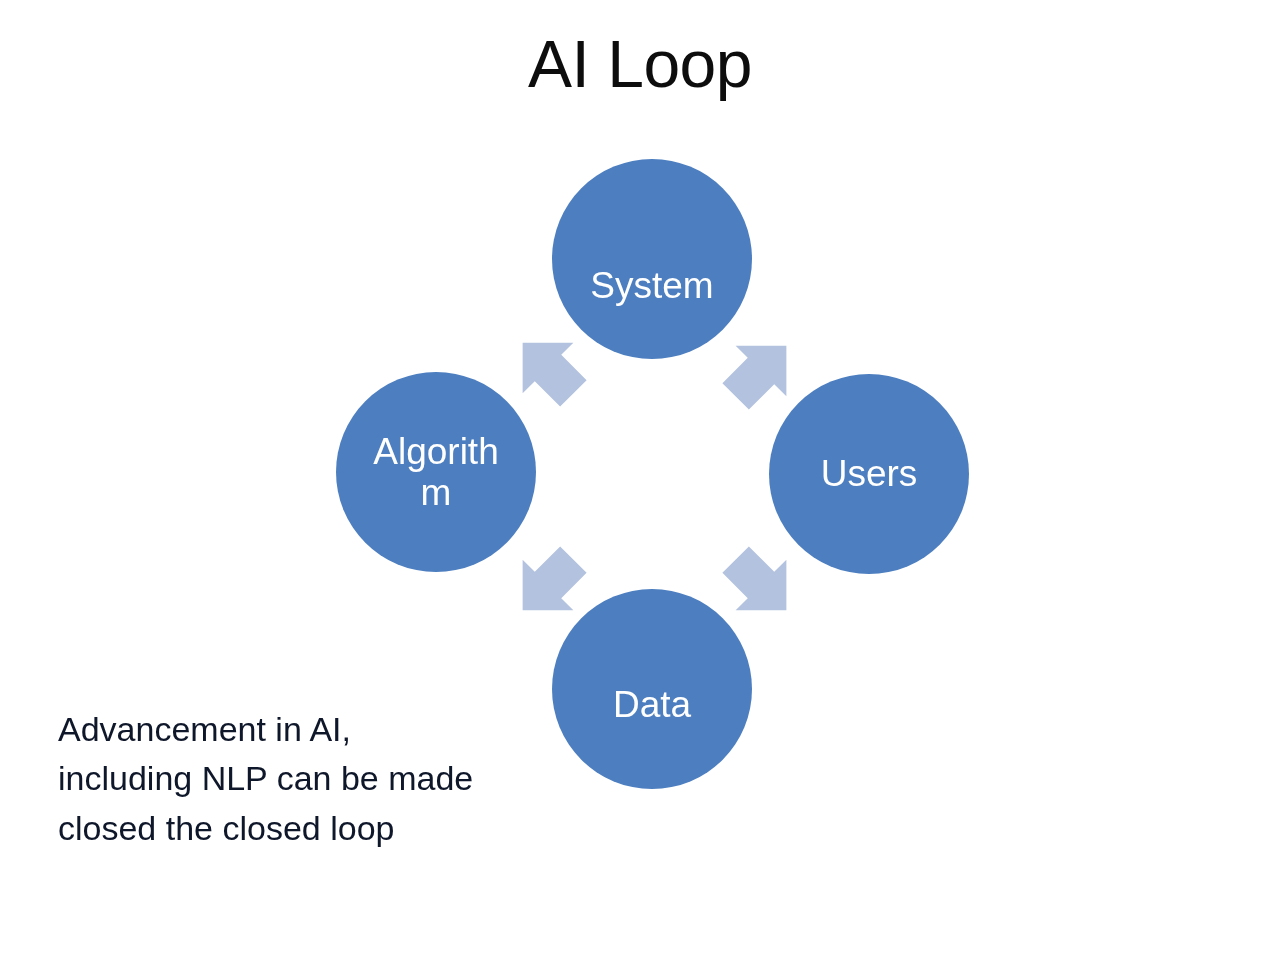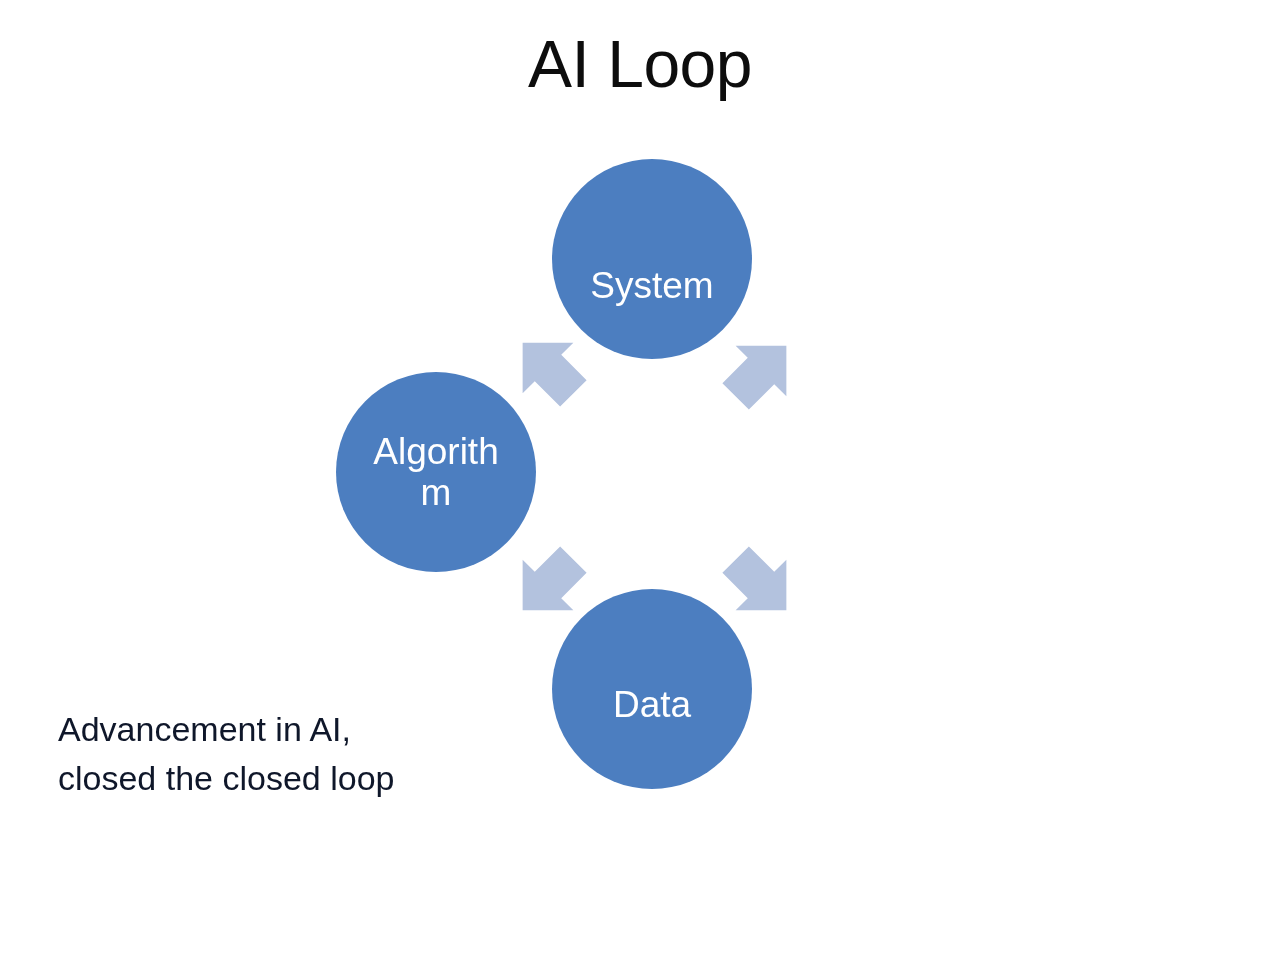--- a/index.html
+++ b/index.html
@@ -135,29 +135,33 @@
     <div class="cycle-arrow" id="arrow-data-to-algorithm">
       <svg viewBox="0 0 100 100" xmlns="http://www.w3.org/2000/svg" aria-hidden="true">
         <polygon points="50,4 96,50 74,50 74,96 26,96 26,50 4,50" fill="#B3C2DE"></polygon>
       </svg>
     </div>
 
     <div class="node-circle" id="node-system" style="background: rgb(76, 126, 192);">
       <span class="node-label" style="color: rgb(255, 255, 255);">System</span>
     </div>
 
+    <div class="node-circle" id="node-users" style="background: rgb(76, 126, 192);">
+      <span class="node-label" style="color: rgb(255, 255, 255);">Users</span>
+    </div>
 
     <div class="node-circle" id="node-data" style="background: rgb(76, 126, 192);">
       <span class="node-label" style="color: rgb(255, 255, 255); margin-top: 32px;">Data</span>
     </div>
 
     <div class="node-circle" id="node-algorithm" style="background: rgb(76, 126, 192);">
       <span class="node-label" style="color: #ffffff;">Algorithm</span>
     </div>
 
   </div>
 
   <div id="caption" style="color: #0f172a;">
     <span class="caption-line">Advancement in AI,</span>
+    <span class="caption-line">including NLP can be made</span>
     <span class="caption-line">closed the closed loop</span>
   </div>
 
 </div>
 
 </body></html>

